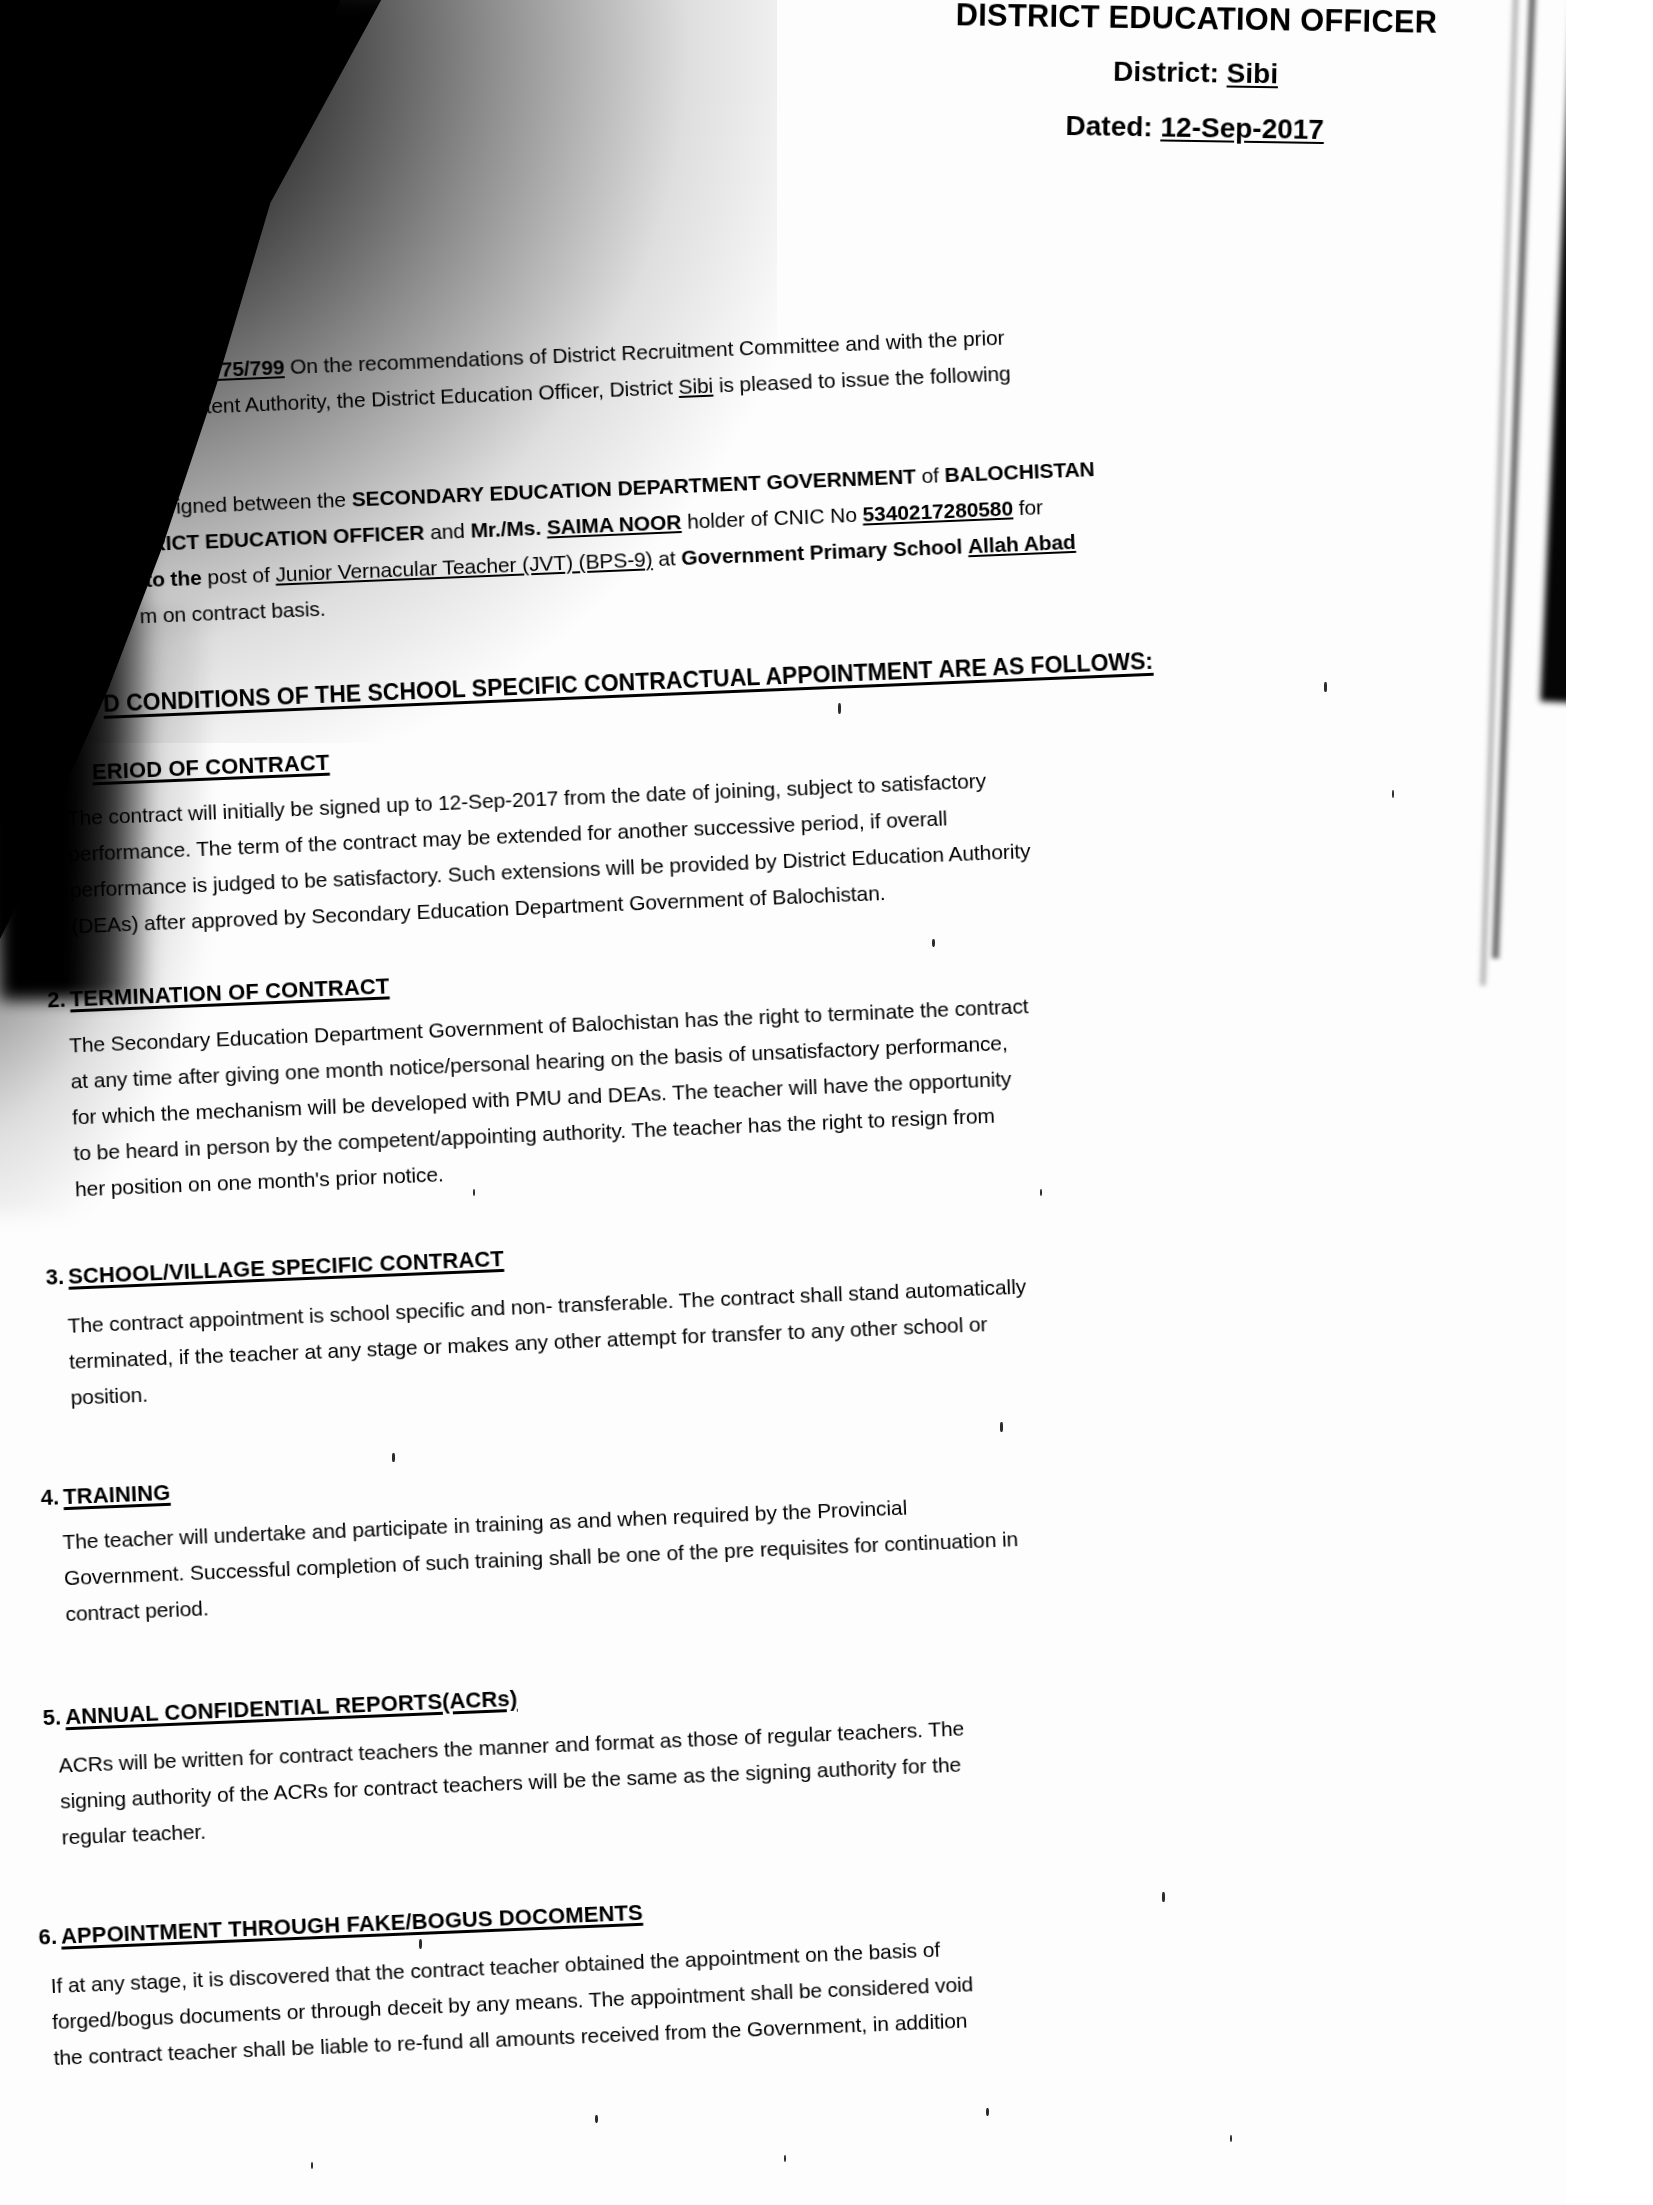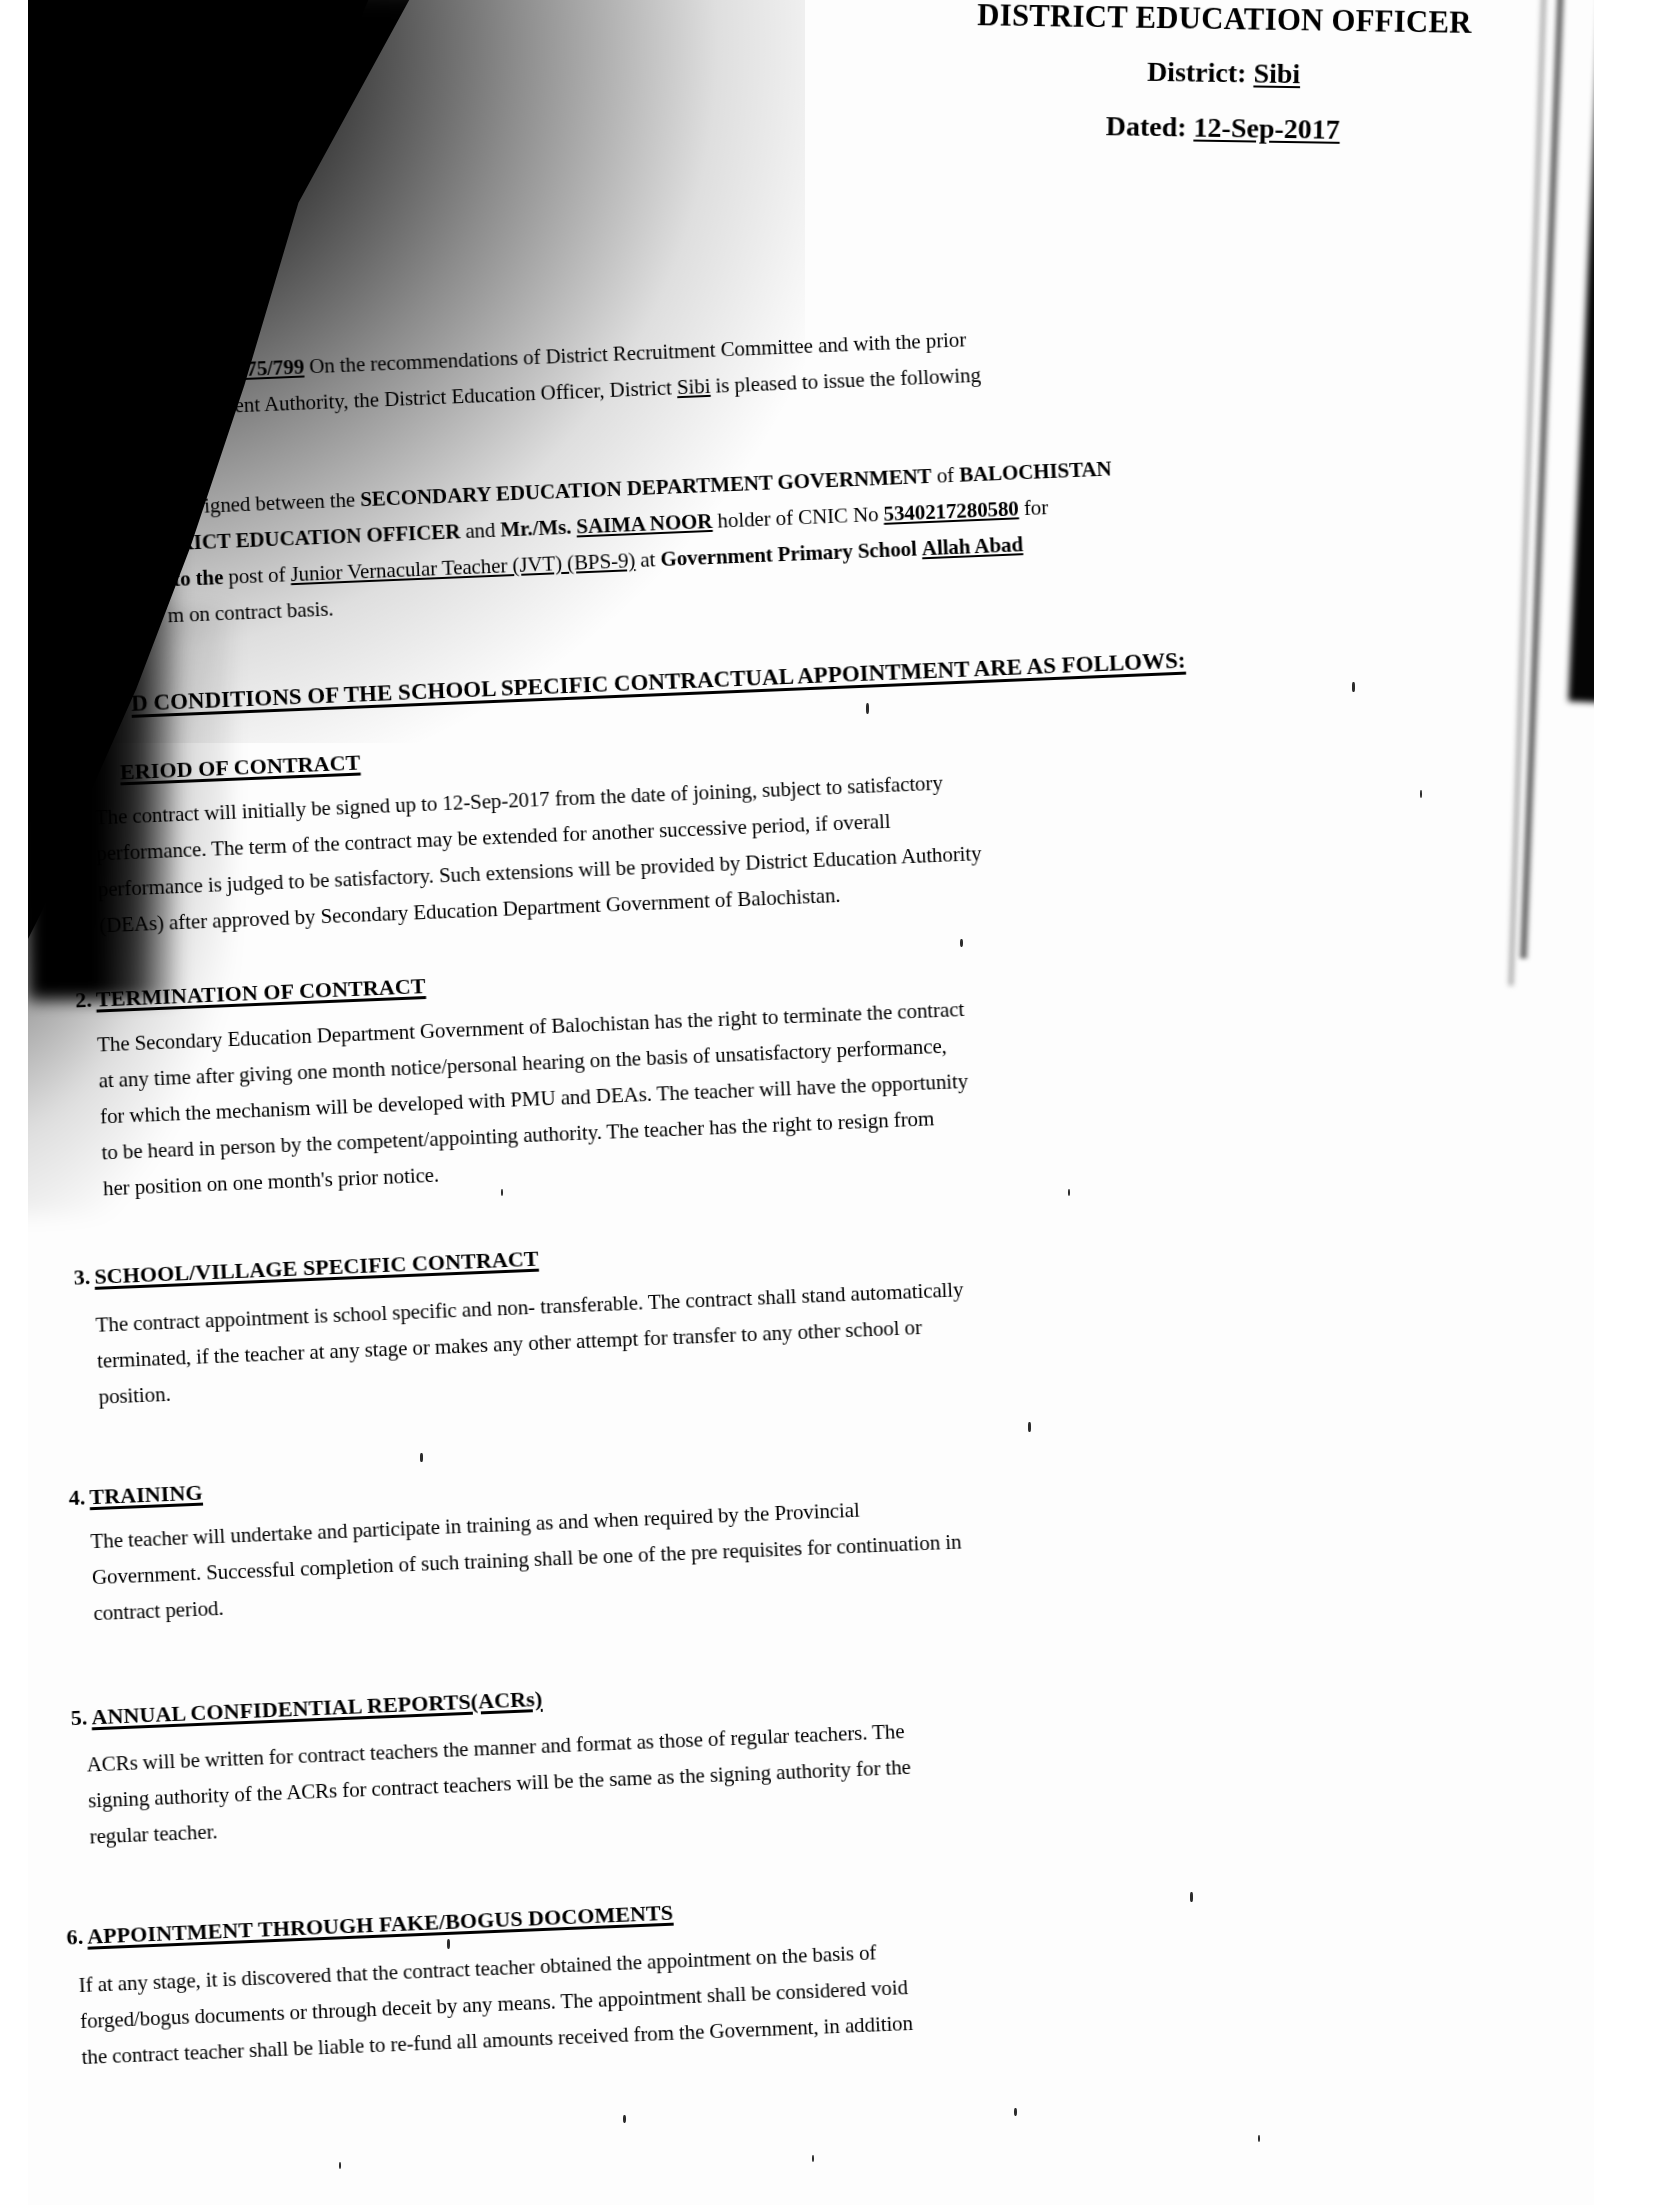--- a/index.html
+++ b/index.html
@@ -8,22 +8,21 @@
     padding: 0;
     background: #ffffff;
   }
 
   #page {
     position: relative;
     width: 1566px;
     height: 2205px;
     overflow: hidden;
     background: #ffffff;
-    font-family: Liberation Serif, serif;
-    margin-left: 28px;
+    font-family: Liberation Sans, sans-serif;
     -webkit-font-smoothing: none;
   }
 
   
   .sheet {
     position: absolute;
     left: 0;
     top: 0;
     width: 1654px;
     height: 2205px;

